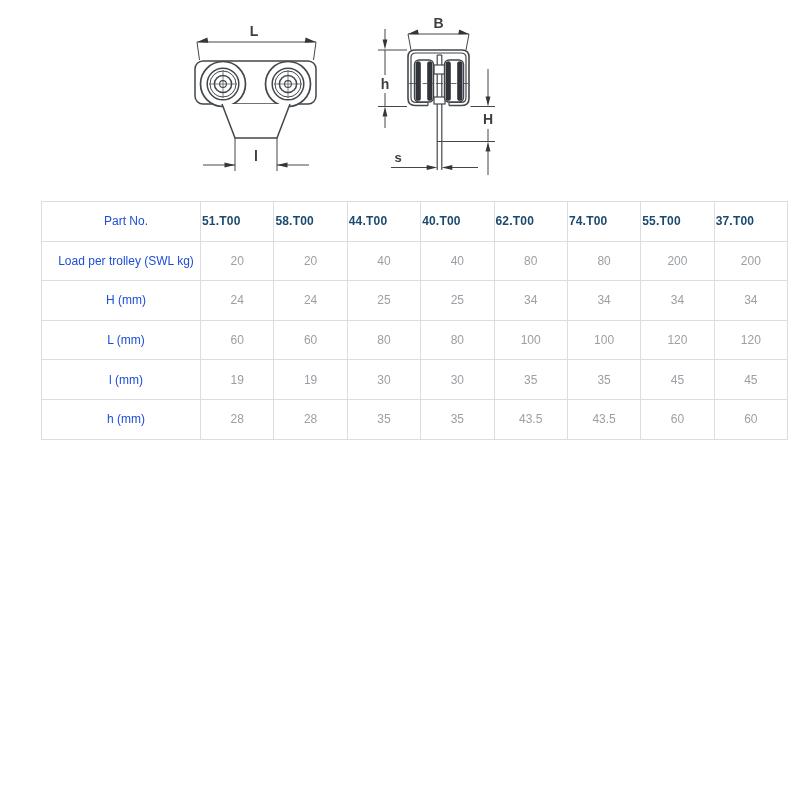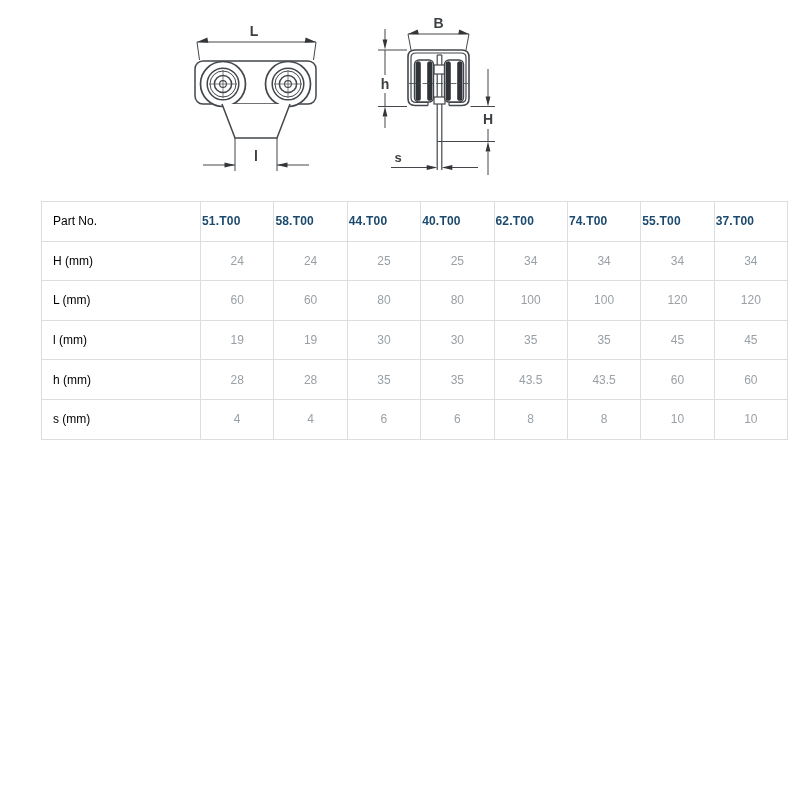--- a/index.html
+++ b/index.html
@@ -8,21 +8,21 @@
   svg{position:absolute;overflow:visible;}
   svg text{font-family:"Liberation Sans",sans-serif;fill:#3c4043;}
   .dimlabel{font-size:14px;font-weight:bold;}
   .dimlabel-sm{font-size:13px;font-weight:bold;}
 
   table.spec{position:absolute;left:41px;top:201px;width:746px;
              border-collapse:collapse;table-layout:fixed;
              font-size:12px;}
   table.spec td,table.spec th{border:1px solid #dbdde0;height:36.6px;
              vertical-align:middle;overflow:hidden;white-space:nowrap;}
-  th.corner, td.rowlabel{text-align:left;padding-left:11px;color:#000000;font-weight:normal;}
+  th.corner, td.rowlabel{text-align:center;padding-left:11px;color:#1d4ed8;font-weight:normal;}
   th.pn{text-align:left;color:#1c4a6e;font-weight:bold;letter-spacing:.2px;}
   td.val{text-align:center;color:#9aa0a5;}
 </style>
 </head>
 <body>
 
 <div class="stage">
 
   <svg style="left:173px;top:5px" width="165" height="172" viewBox="0 0 165 172">
     <g stroke="#43474b" fill="none" stroke-width="1.5">
@@ -156,20 +156,31 @@
           <th class="pn">58.T00</th>
           <th class="pn">44.T00</th>
           <th class="pn">40.T00</th>
           <th class="pn">62.T00</th>
           <th class="pn">74.T00</th>
           <th class="pn">55.T00</th>
           <th class="pn">37.T00</th>
         </tr>
     </thead>
     <tbody>
+    <tr>
+          <td class="rowlabel">Load per trolley (SWL kg)</td>
+          <td class="val">20</td>
+          <td class="val">20</td>
+          <td class="val">40</td>
+          <td class="val">40</td>
+          <td class="val">80</td>
+          <td class="val">80</td>
+          <td class="val">200</td>
+          <td class="val">200</td>
+        </tr>
         <tr>
           <td class="rowlabel">H (mm)</td>
           <td class="val">24</td>
           <td class="val">24</td>
           <td class="val">25</td>
           <td class="val">25</td>
           <td class="val">34</td>
           <td class="val">34</td>
           <td class="val">34</td>
           <td class="val">34</td>
@@ -200,27 +211,16 @@
           <td class="rowlabel">h (mm)</td>
           <td class="val">28</td>
           <td class="val">28</td>
           <td class="val">35</td>
           <td class="val">35</td>
           <td class="val">43.5</td>
           <td class="val">43.5</td>
           <td class="val">60</td>
           <td class="val">60</td>
         </tr>
-        <tr>
-          <td class="rowlabel">s (mm)</td>
-          <td class="val">4</td>
-          <td class="val">4</td>
-          <td class="val">6</td>
-          <td class="val">6</td>
-          <td class="val">8</td>
-          <td class="val">8</td>
-          <td class="val">10</td>
-          <td class="val">10</td>
-        </tr>
       </tbody>
   </table>
 
 </div>
 
 </body></html>

